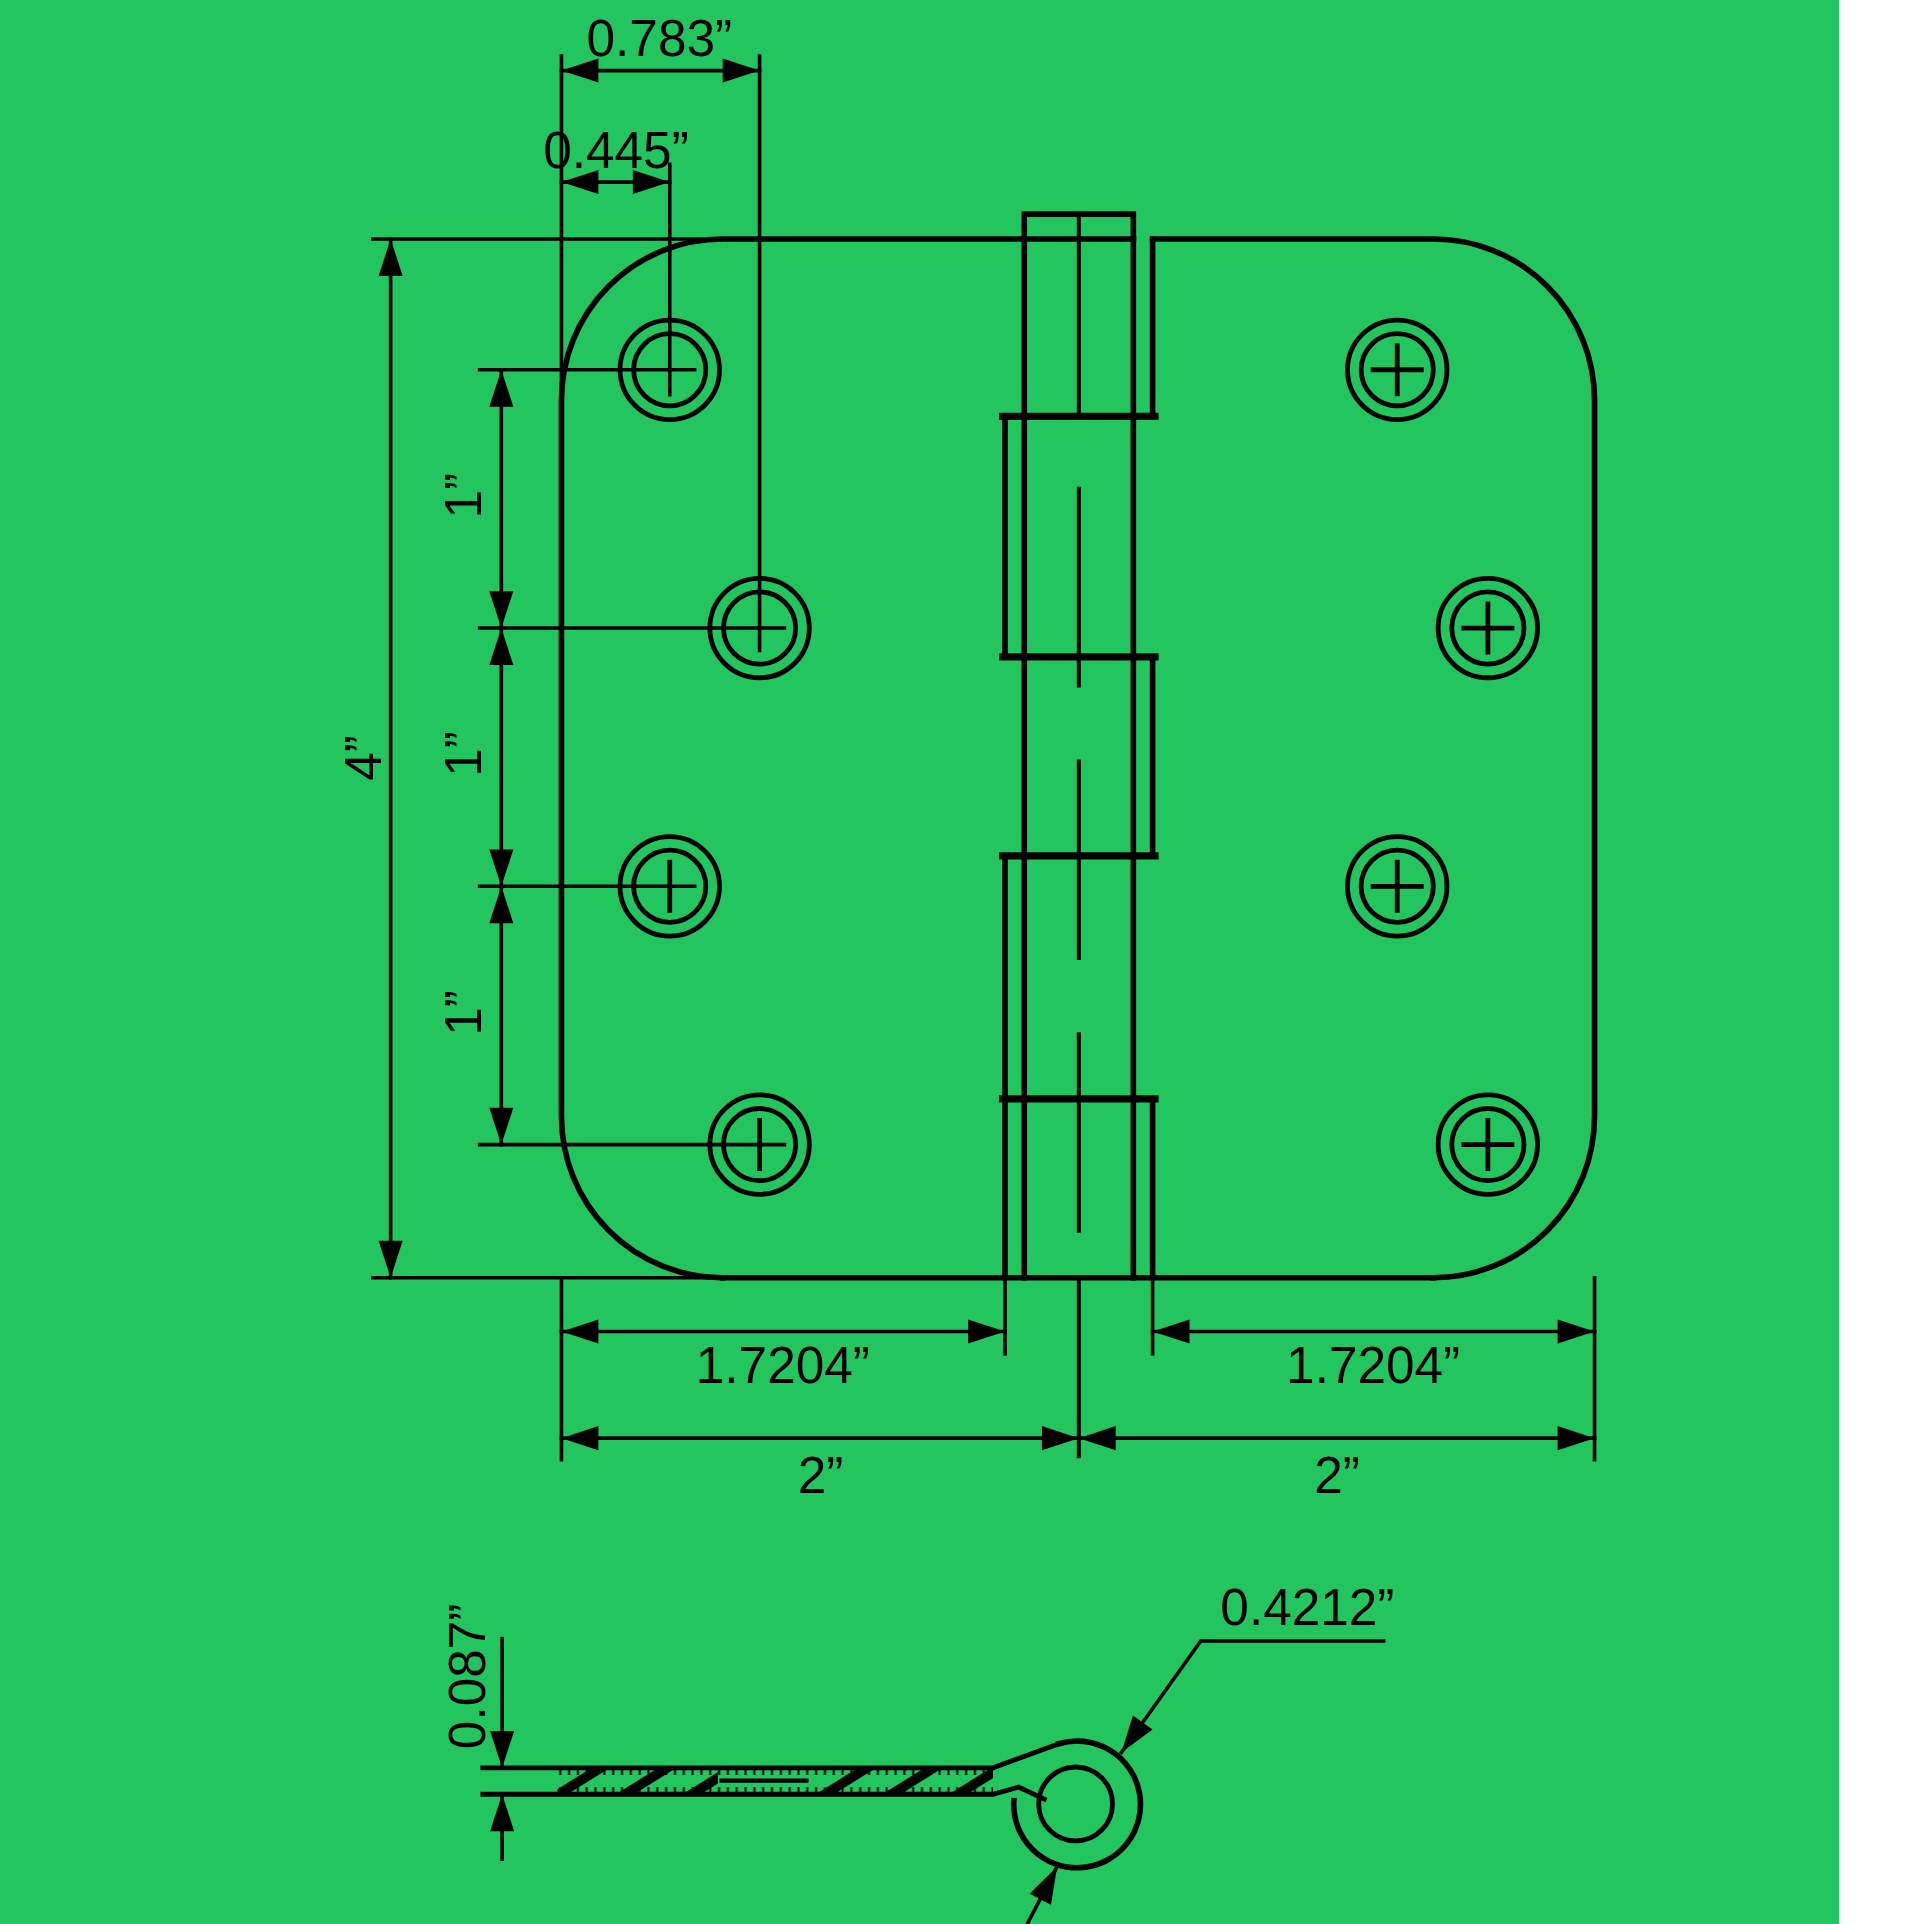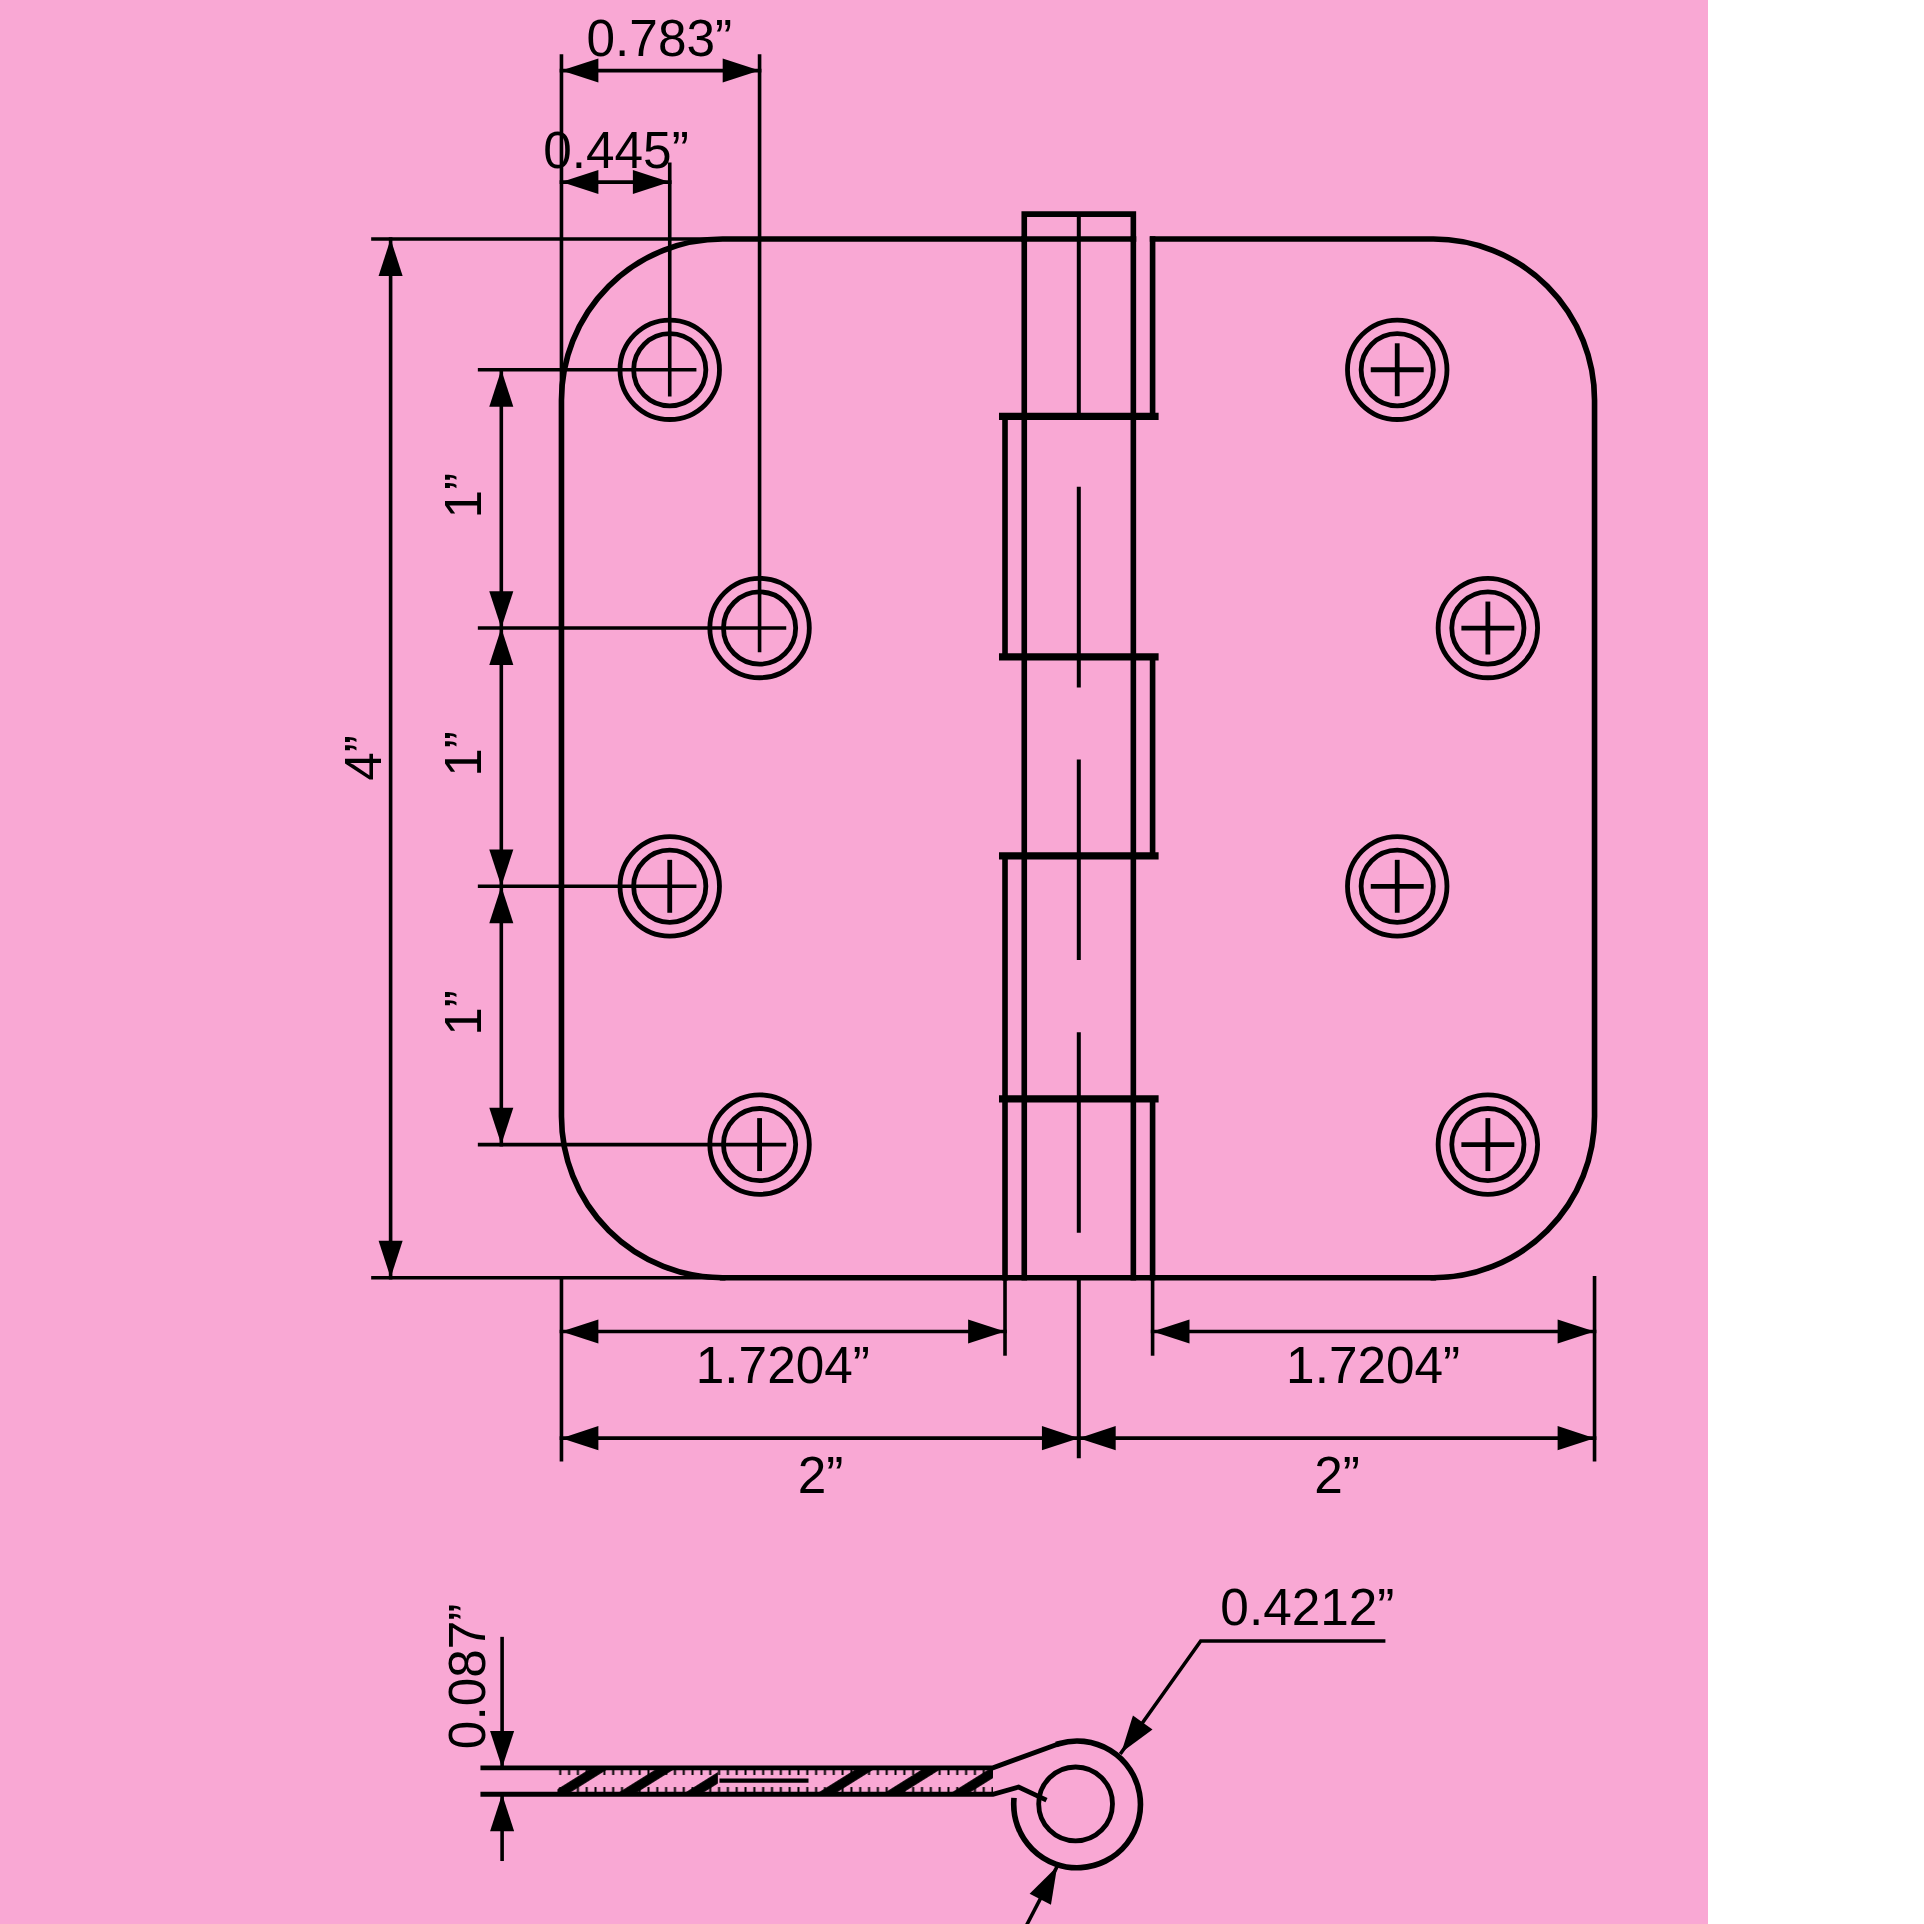--- a/index.html
+++ b/index.html
@@ -1,16 +1,16 @@
 <!DOCTYPE html>
 <html style="font-size:13px"><head>
 <meta charset="utf-8">
 <style>
   html,body{margin:0;padding:0;background:#ffffff;}
-  .canvas{position:relative;width:1708px;height:1925px;background:#f9a8d4;overflow:hidden;}
+  .canvas{position:relative;width:1839px;height:1925px;background:#22c55e;overflow:hidden;}
   svg{display:block;}
   .obj{stroke:#000000;stroke-width:7;fill:none;stroke-linecap:square;}
   .obj6{stroke:#000000;stroke-width:6;fill:none;stroke-linecap:square;}
   .div{stroke:#000000;stroke-width:9;fill:none;stroke-linecap:square;}
   .dim{stroke:#000000;stroke-width:4.5;fill:none;stroke-linecap:square;}
   .cl{stroke:#000000;stroke-width:5;fill:none;stroke-dasharray:250 90;}
   .clsolid{stroke:#000000;stroke-width:5;fill:none;}
   .arr{fill:#000000;stroke:none;}
   .mid{stroke:#000000;stroke-width:5;fill:none;}
   .dimtext{font-family:"Liberation Sans",sans-serif;font-size:64px;fill:#000000;}

